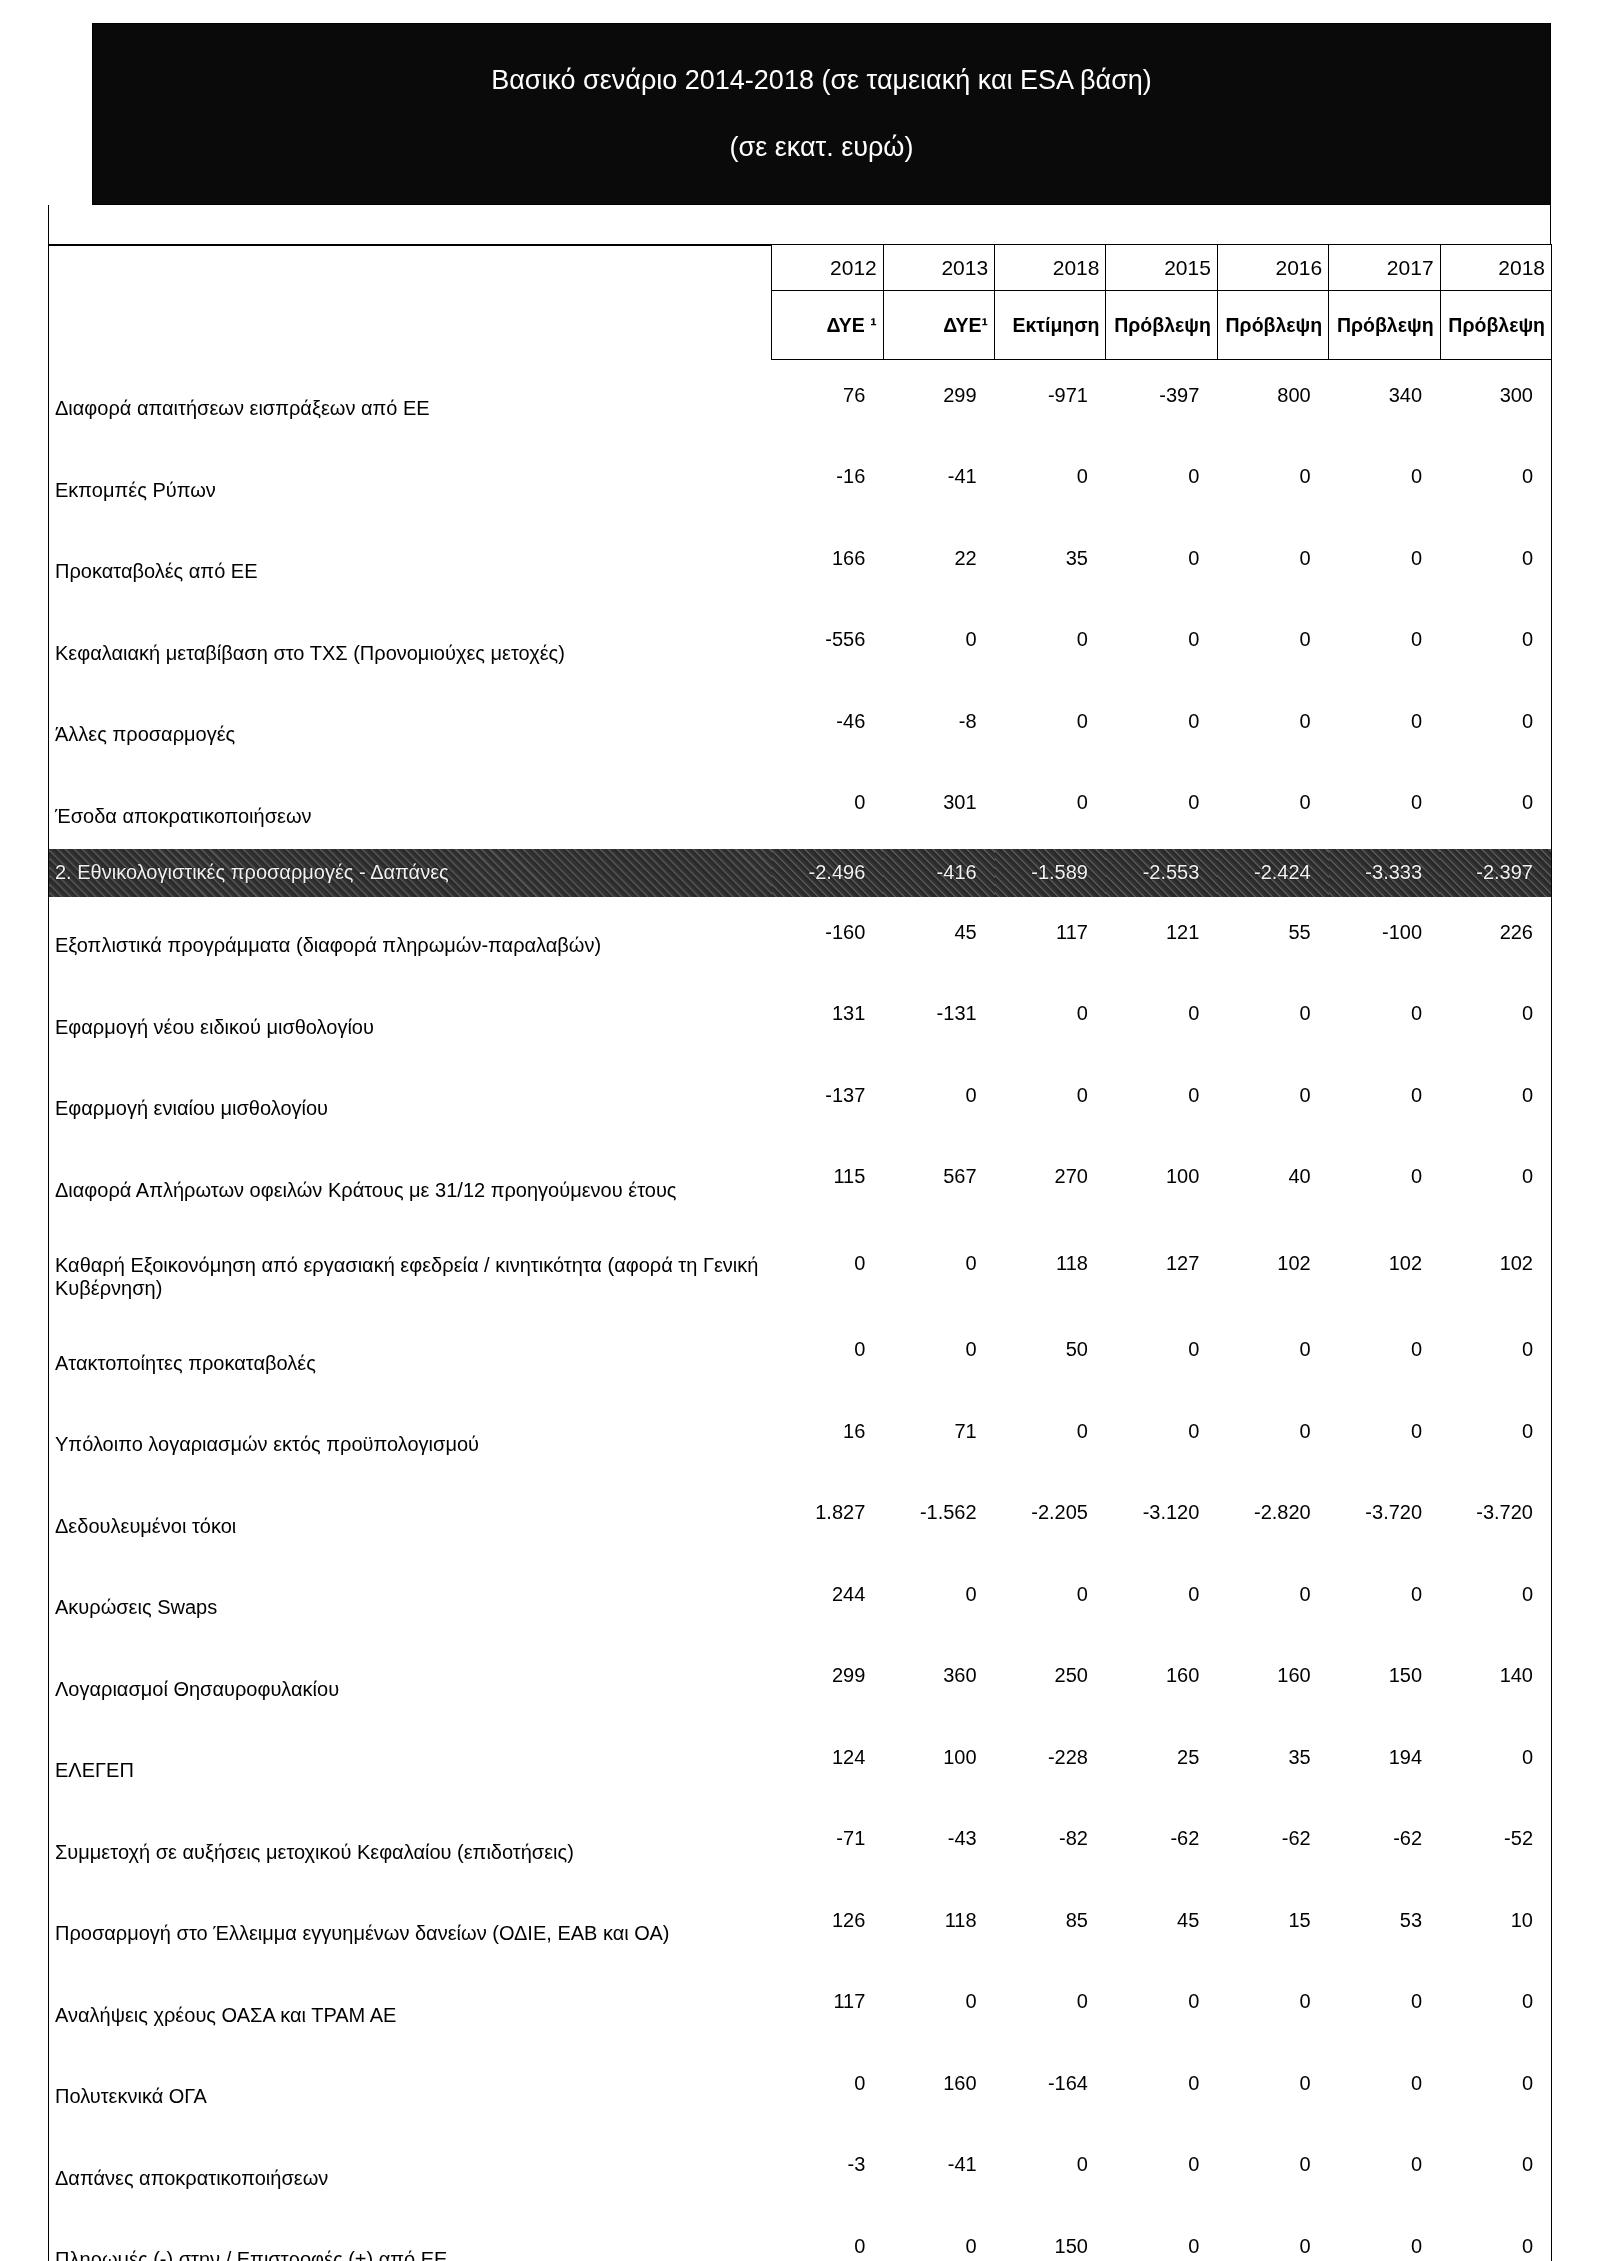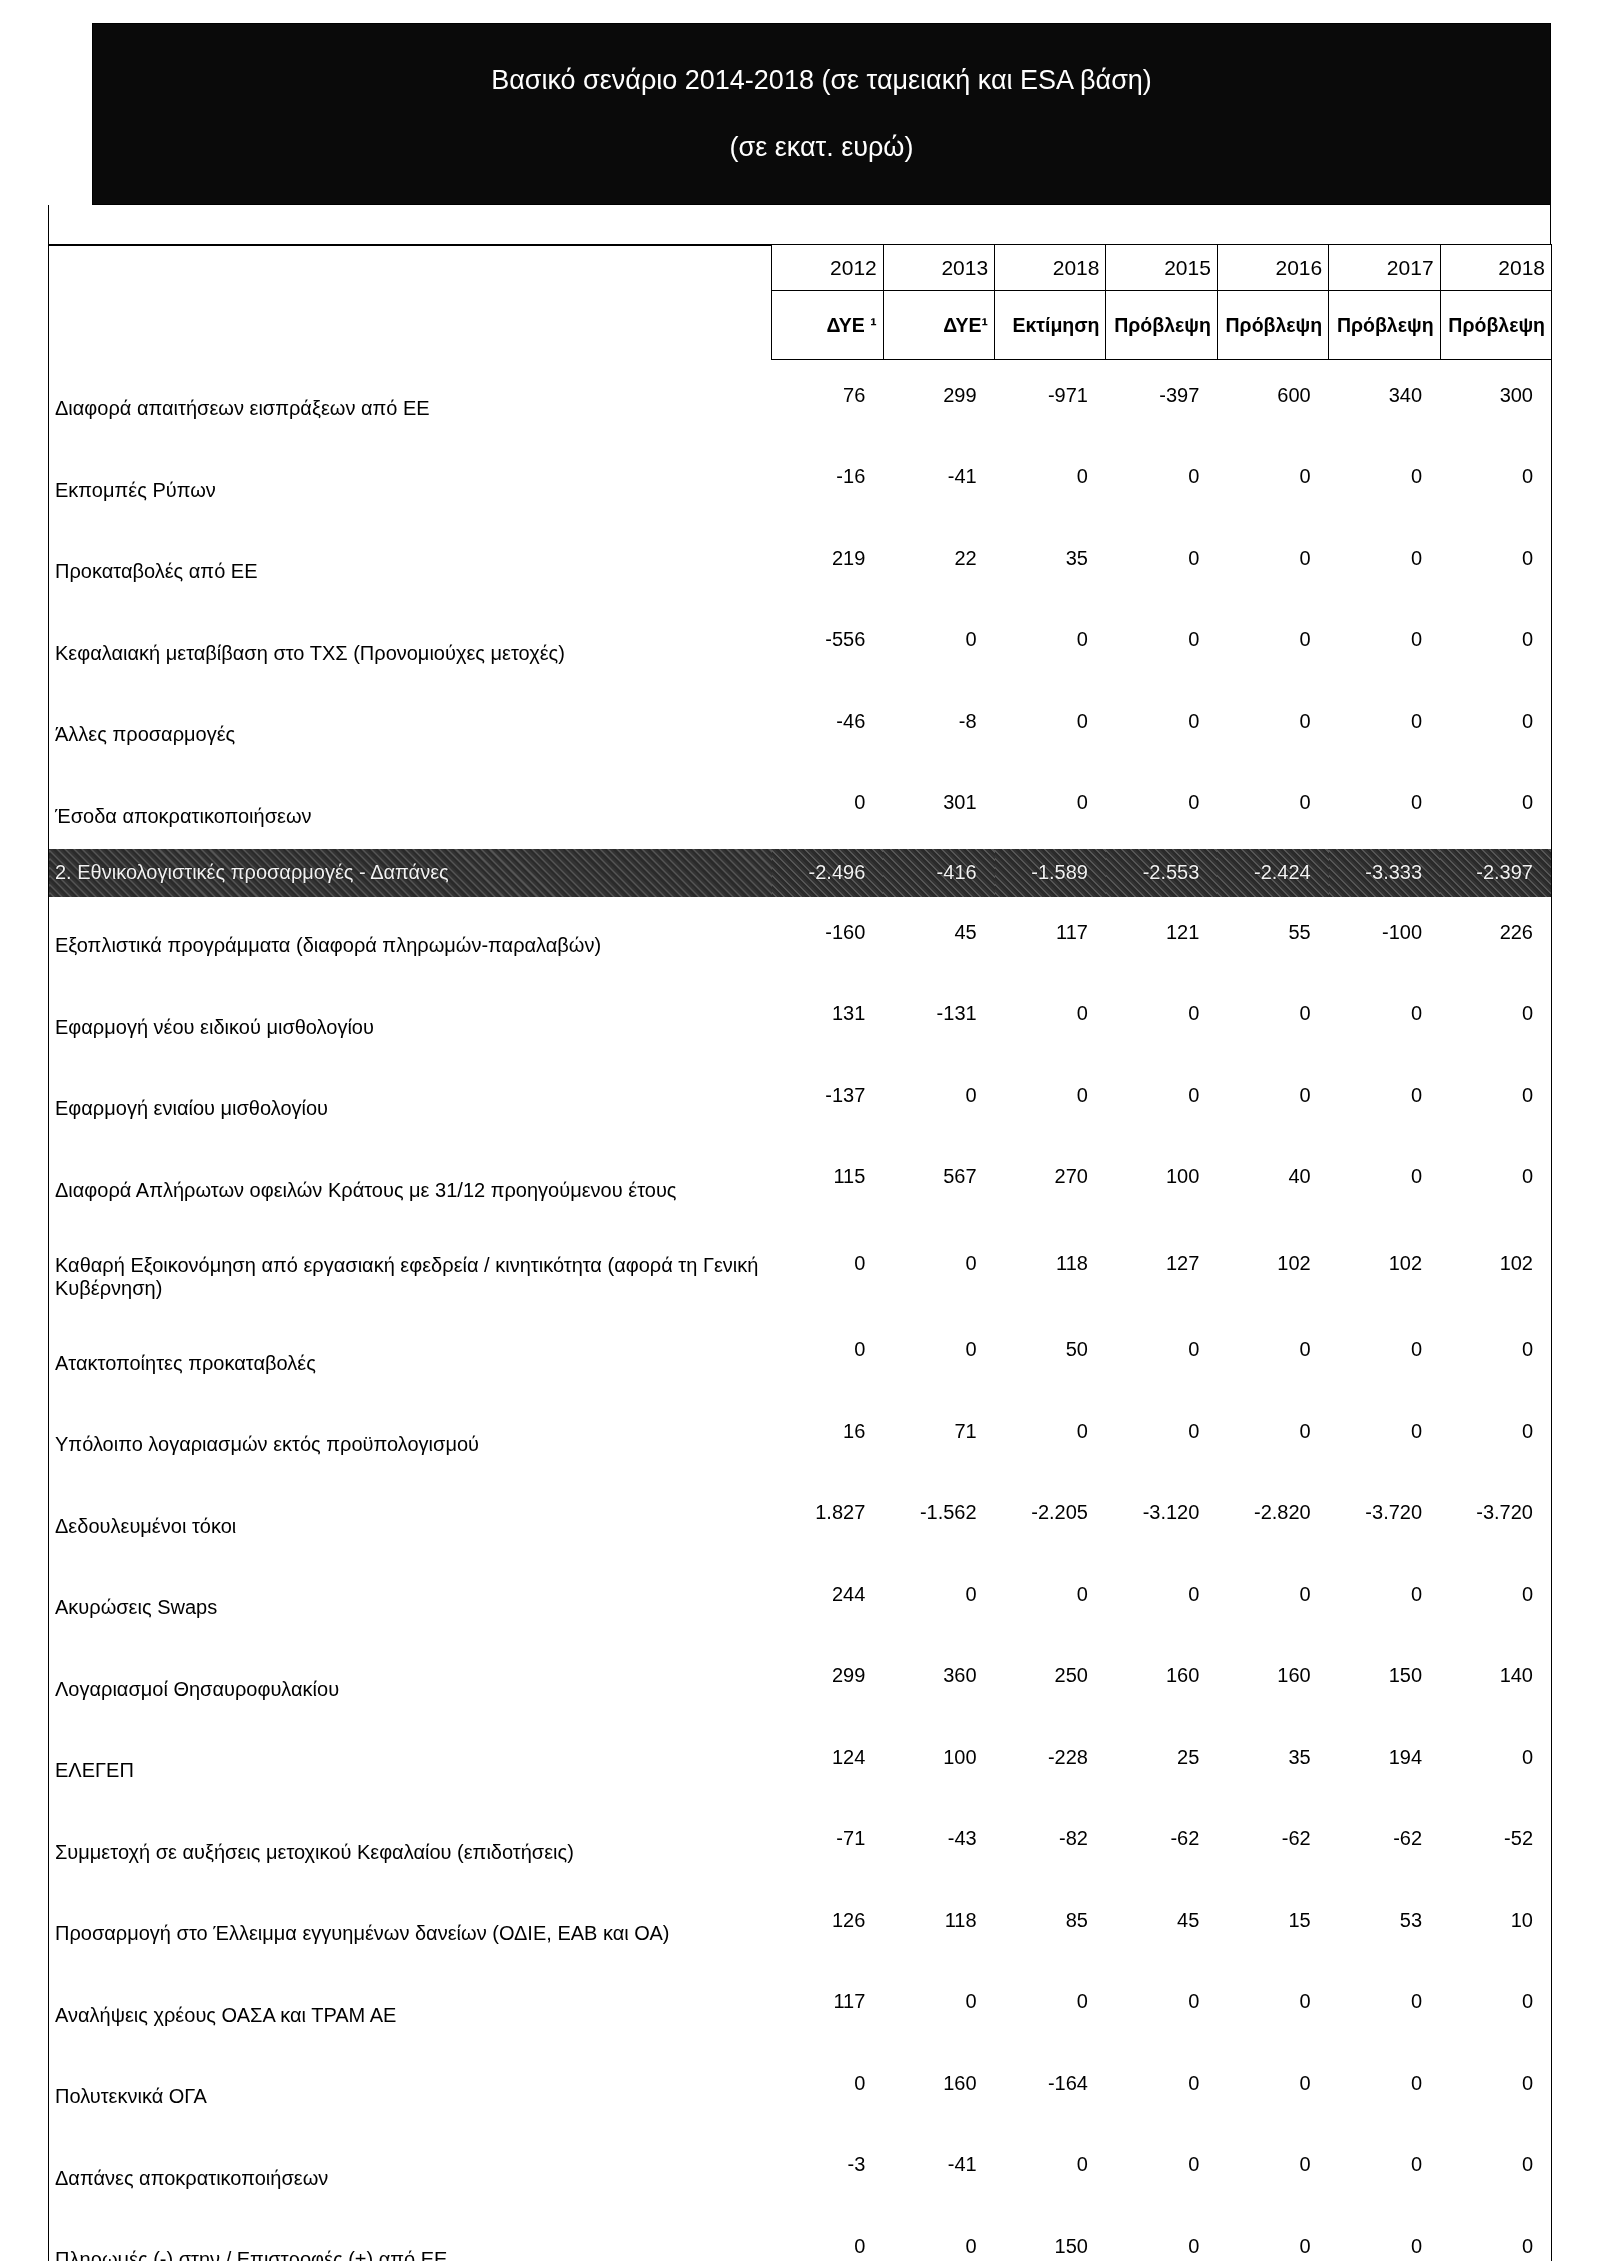--- a/index.html
+++ b/index.html
@@ -68,37 +68,37 @@
         <th>Πρόβλεψη</th>
       </tr>
     </thead>
     <tbody id="tbody-1">
         <tr class="row">
           <td class="lbl">Διαφορά απαιτήσεων εισπράξεων από ΕΕ</td>
           <td class="v">76</td>
           <td class="v">299</td>
           <td class="v">-971</td>
           <td class="v">-397</td>
-          <td class="v">600</td>
+          <td class="v">800</td>
           <td class="v">340</td>
           <td class="v last">300</td>
         </tr>
         <tr class="row">
           <td class="lbl">Εκπομπές Ρύπων</td>
           <td class="v">-16</td>
           <td class="v">-41</td>
           <td class="v">0</td>
           <td class="v">0</td>
           <td class="v">0</td>
           <td class="v">0</td>
           <td class="v last">0</td>
         </tr>
         <tr class="row">
           <td class="lbl">Προκαταβολές από ΕΕ</td>
-          <td class="v">219</td>
+          <td class="v">166</td>
           <td class="v">22</td>
           <td class="v">35</td>
           <td class="v">0</td>
           <td class="v">0</td>
           <td class="v">0</td>
           <td class="v last">0</td>
         </tr>
         <tr class="row">
           <td class="lbl">Κεφαλαιακή μεταβίβαση στο ΤΧΣ (Προνομιούχες μετοχές)</td>
           <td class="v">-556</td>

